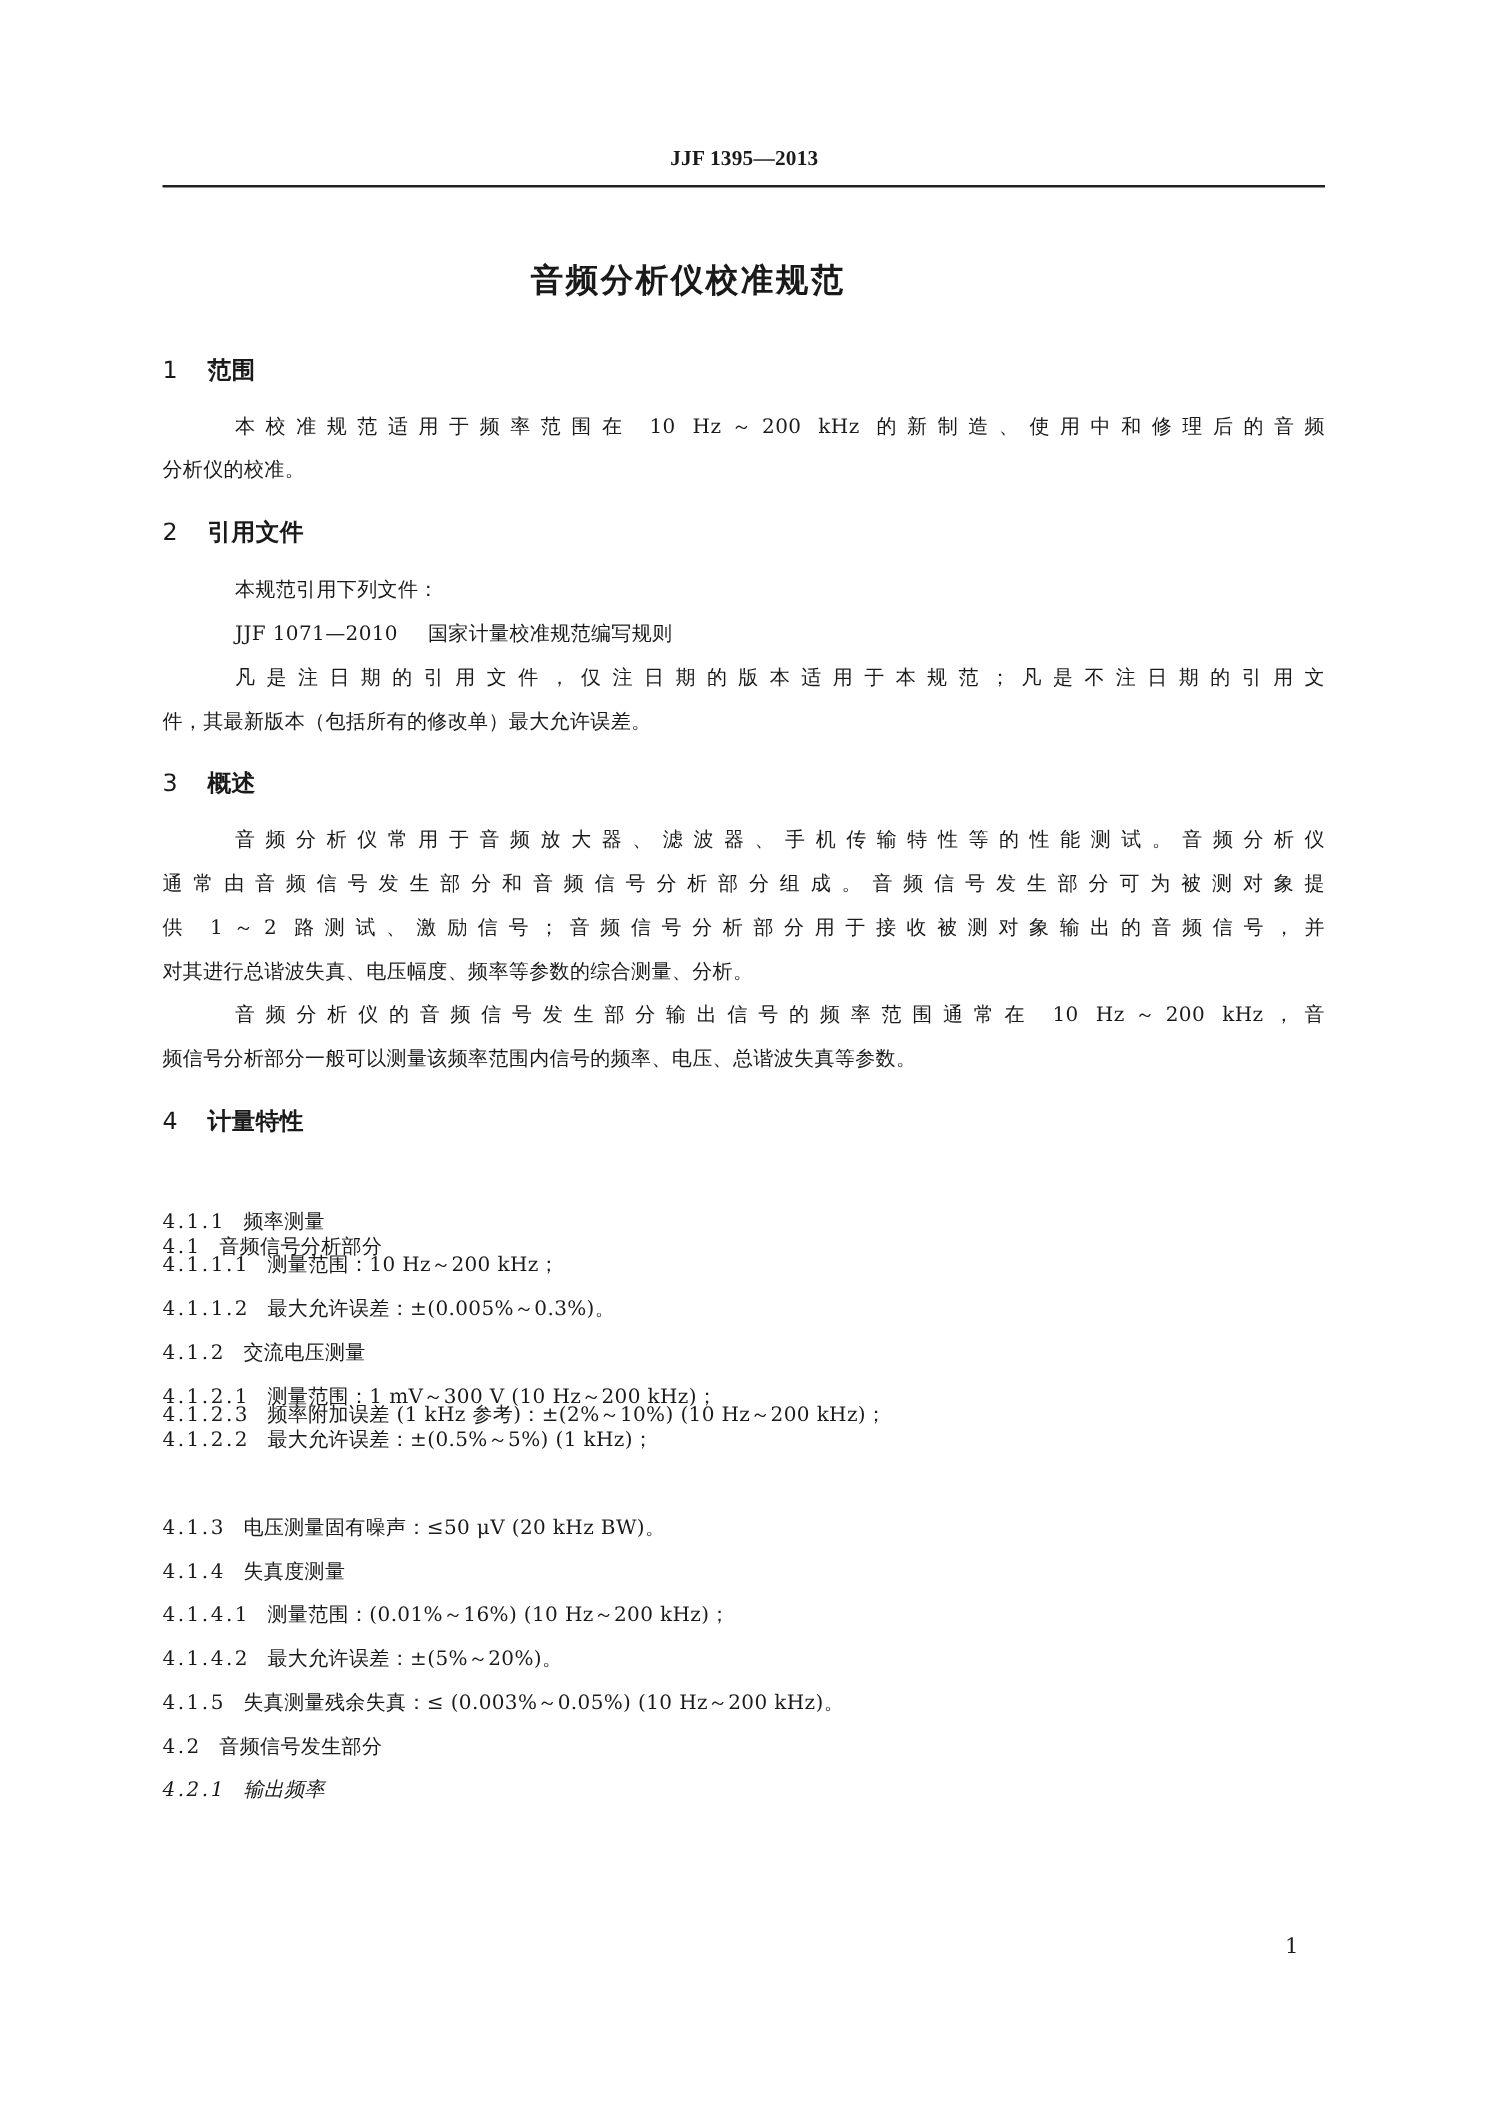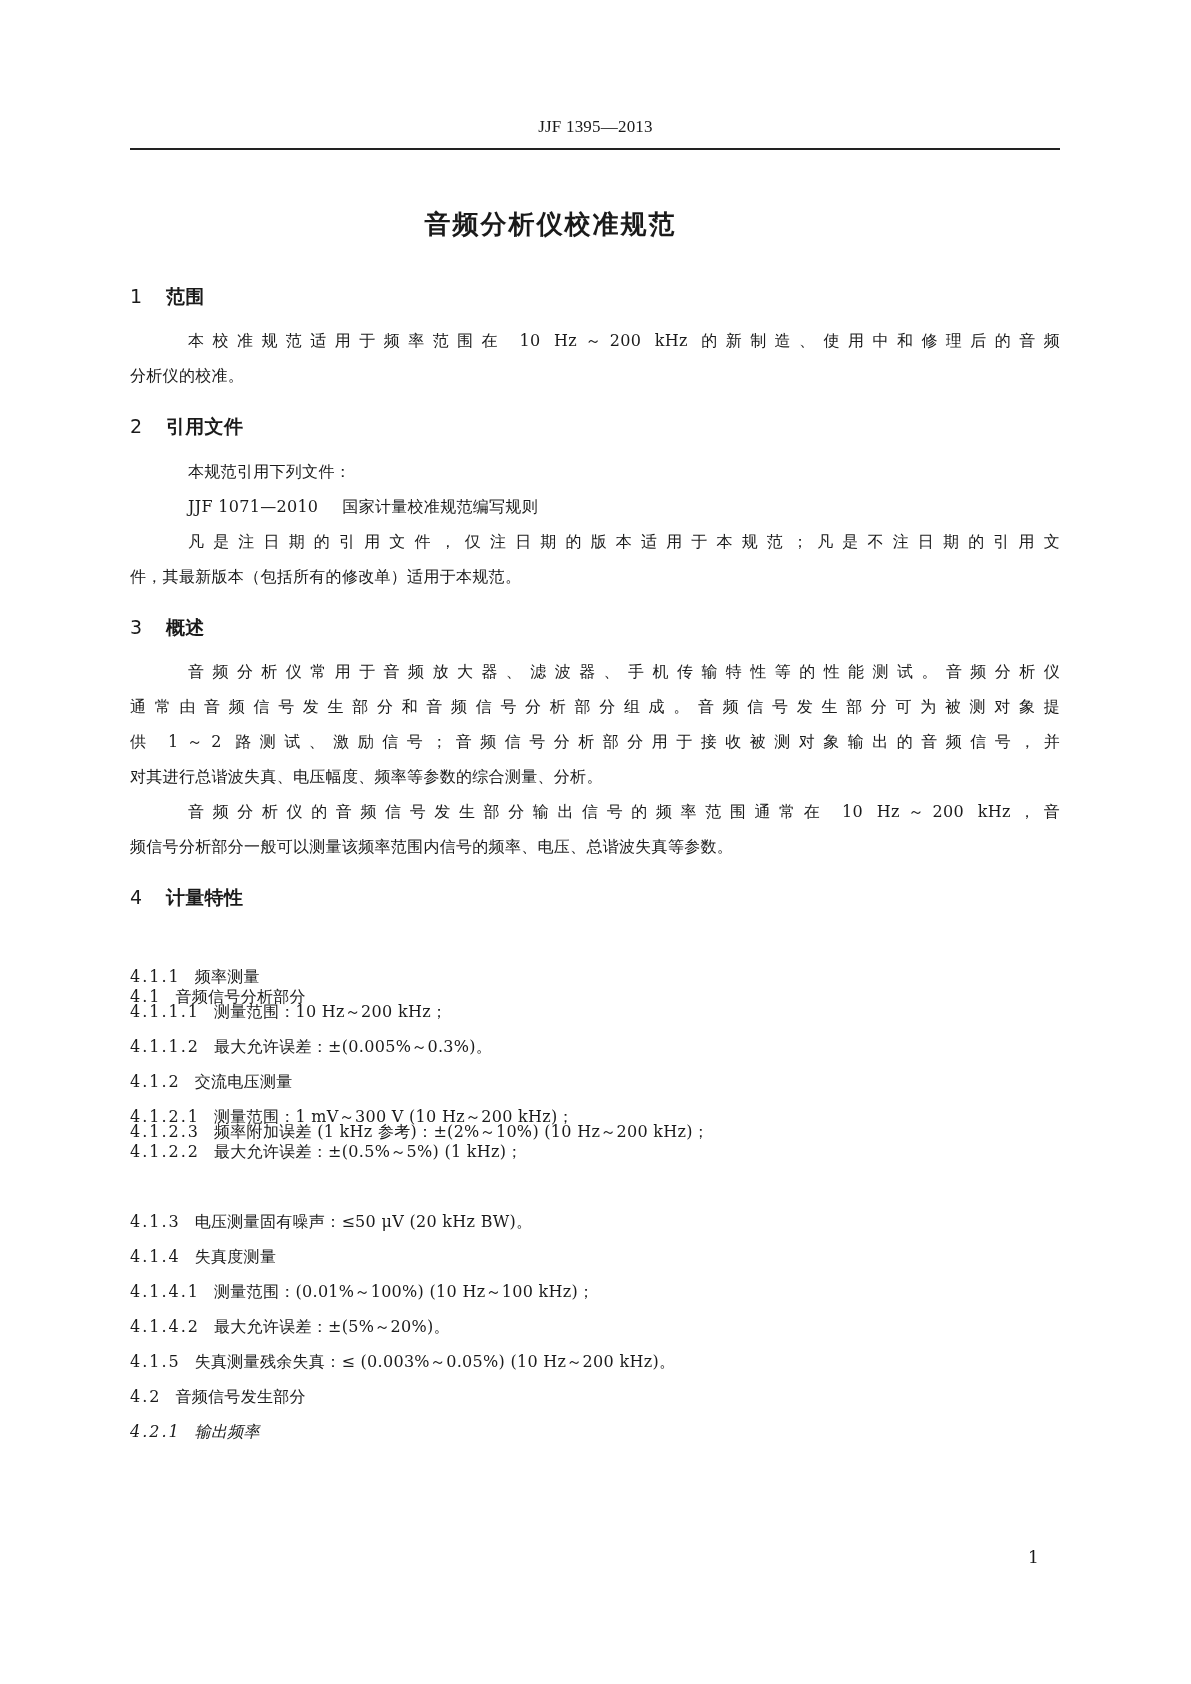--- a/index.html
+++ b/index.html
@@ -15,21 +15,21 @@
       font-family: "DejaVu Serif", "Liberation Serif", serif;
       color: #1a1a1a;
     }
     .page-header {
       position: absolute;
       left: 0;
       top: 117px;
       width: 1191px;
       text-align: center;
       font-family: "Liberation Serif", "DejaVu Serif", serif;
-      font-weight: normal;
+      font-weight: bold;
       font-size: 17px;
       letter-spacing: 0.2px;
     }
     .header-rule {
       position: absolute;
       left: 130px;
       top: 148px;
       width: 930px;
       height: 2px;
       background: #222;
@@ -103,21 +103,21 @@
 <div class="line" style="top:362px;">分析仪的校准。</div>
 
 <div class="line h1" style="top:412px;">
   <span class="num">2</span><span>引用文件</span>
 </div>
 <div class="line indent" style="top:458px;">本规范引用下列文件：</div>
 <div class="line indent" style="top:493px;">
   <span>JJF 1071—2010</span><span style="display:inline-block;width:24px;"></span><span>国家计量校准规范编写规则</span>
 </div>
 <div class="line indent justify-indent" style="top:528px;">凡是注日期的引用文件，仅注日期的版本适用于本规范；凡是不注日期的引用文</div>
-<div class="line" style="top:563px;">件，其最新版本（包括所有的修改单）适用于本规范。</div>
+<div class="line" style="top:563px;">件，其最新版本（包括所有的修改单）最大允许误差。</div>
 
 <div class="line h1" style="top:613px;">
   <span class="num">3</span><span>概述</span>
 </div>
 <div class="line indent justify-indent" style="top:658px;">音频分析仪常用于音频放大器、滤波器、手机传输特性等的性能测试。音频分析仪</div>
 <div class="line justify" style="top:693px;">通常由音频信号发生部分和音频信号分析部分组成。音频信号发生部分可为被测对象提</div>
 <div class="line justify" style="top:728px;">供 1～2 路测试、激励信号；音频信号分析部分用于接收被测对象输出的音频信号，并</div>
 <div class="line" style="top:763px;">对其进行总谐波失真、电压幅度、频率等参数的综合测量、分析。</div>
 <div class="line indent justify-indent" style="top:798px;">音频分析仪的音频信号发生部分输出信号的频率范围通常在 10 Hz～200 kHz，音</div>
 <div class="line" style="top:833px;">频信号分析部分一般可以测量该频率范围内信号的频率、电压、总谐波失真等参数。</div>
@@ -129,19 +129,19 @@
 <div class="line clause" style="top:983px;"><span class="num">4.1</span><span>音频信号分析部分</span></div>
 <div class="line clause" style="top:963px;"><span class="num">4.1.1</span><span>频率测量</span></div>
 <div class="line clause" style="top:998px;"><span class="num">4.1.1.1</span><span>测量范围：10 Hz～200 kHz；</span></div>
 <div class="line clause" style="top:1033px;"><span class="num">4.1.1.2</span><span>最大允许误差：±(0.005%～0.3%)。</span></div>
 <div class="line clause" style="top:1068px;"><span class="num">4.1.2</span><span>交流电压测量</span></div>
 <div class="line clause" style="top:1103px;"><span class="num">4.1.2.1</span><span>测量范围：1 mV～300 V (10 Hz～200 kHz)；</span></div>
 <div class="line clause" style="top:1138px;"><span class="num">4.1.2.2</span><span>最大允许误差：±(0.5%～5%) (1 kHz)；</span></div>
 <div class="line clause" style="top:1118px;"><span class="num">4.1.2.3</span><span>频率附加误差 (1 kHz 参考)：±(2%～10%) (10 Hz～200 kHz)；</span></div>
 <div class="line clause" style="top:1208px;"><span class="num">4.1.3</span><span>电压测量固有噪声：≤50 μV (20 kHz BW)。</span></div>
 <div class="line clause" style="top:1243px;"><span class="num">4.1.4</span><span>失真度测量</span></div>
-<div class="line clause" style="top:1278px;"><span class="num">4.1.4.1</span><span>测量范围：(0.01%～100%) (10 Hz～100 kHz)；</span></div>
+<div class="line clause" style="top:1278px;"><span class="num">4.1.4.1</span><span>测量范围：(0.01%～16%) (10 Hz～200 kHz)；</span></div>
 <div class="line clause" style="top:1313px;"><span class="num">4.1.4.2</span><span>最大允许误差：±(5%～20%)。</span></div>
 <div class="line clause" style="top:1348px;"><span class="num">4.1.5</span><span>失真测量残余失真：≤ (0.003%～0.05%) (10 Hz～200 kHz)。</span></div>
 <div class="line clause" style="top:1383px;"><span class="num">4.2</span><span>音频信号发生部分</span></div>
 <div class="line clause" style="top:1418px;font-style:italic;"><span class="num">4.2.1</span><span>输出频率</span></div>
 
 <div class="page-number">1</div>
 
 </body></html>

